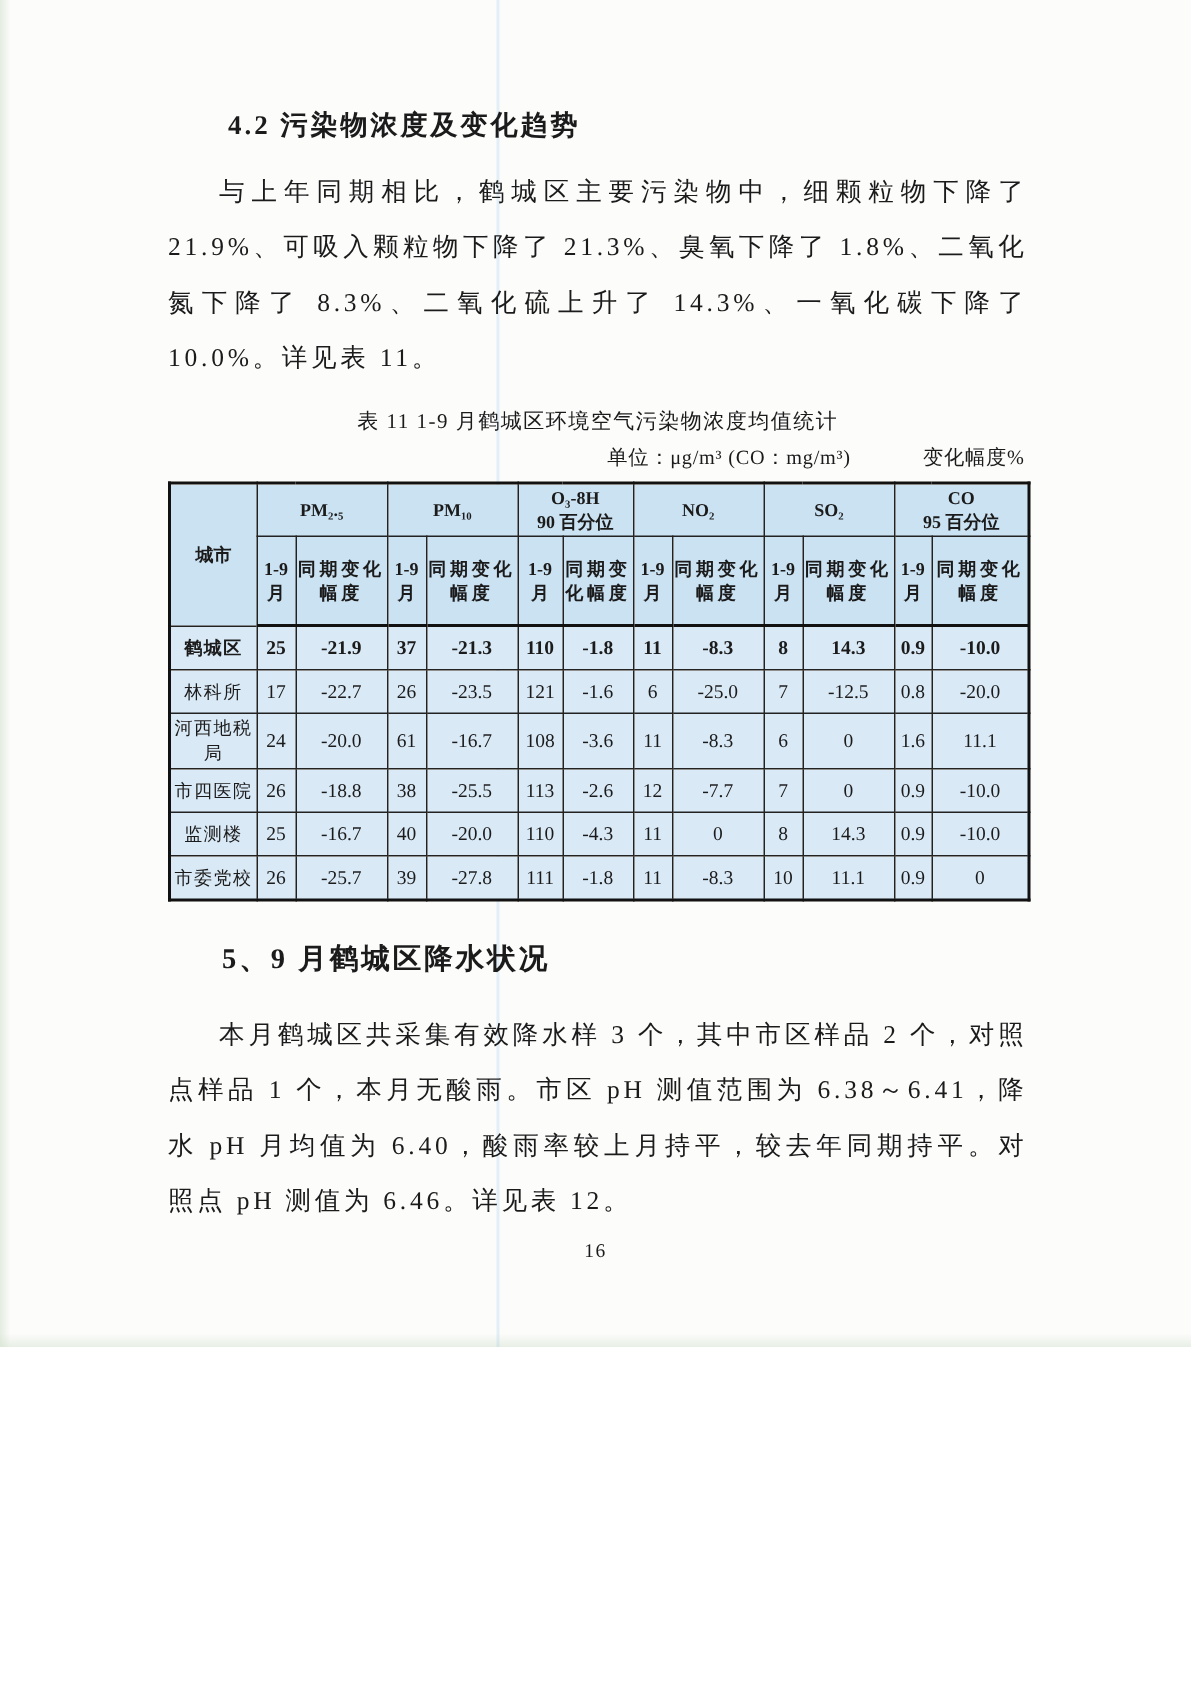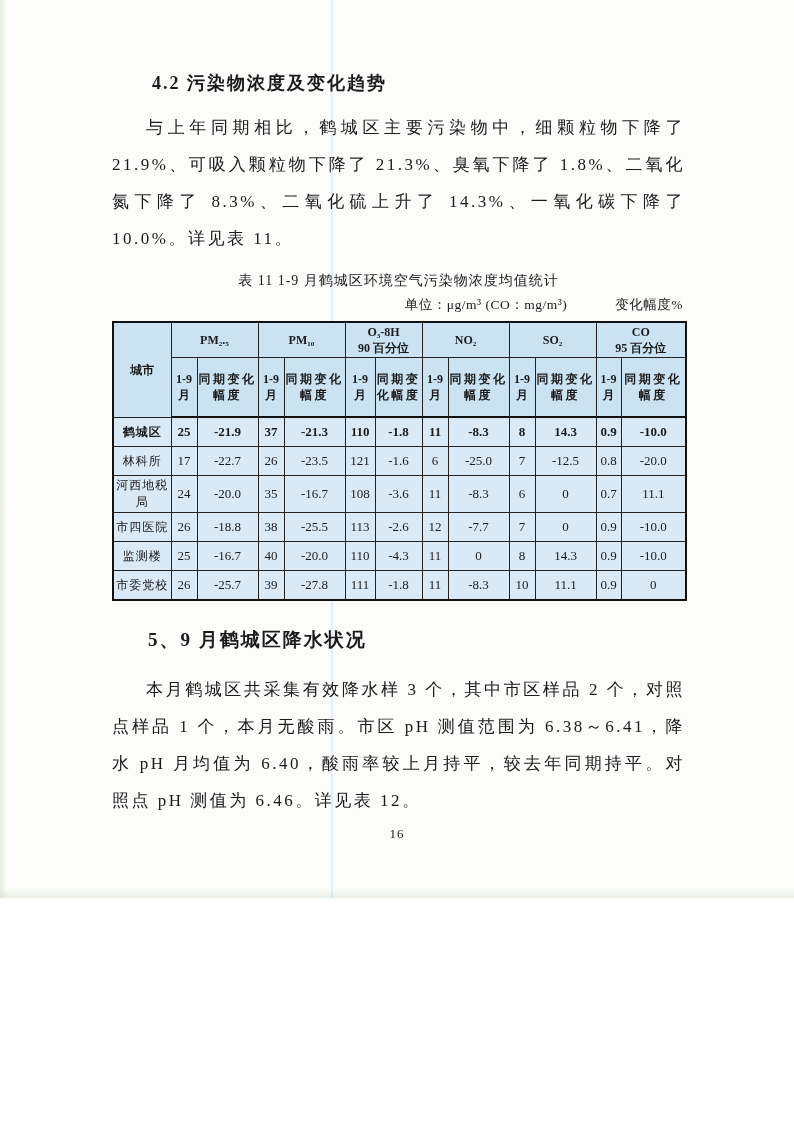--- a/index.html
+++ b/index.html
@@ -163,29 +163,29 @@
             <td>-25.0</td>
             <td>7</td>
             <td>-12.5</td>
             <td>0.8</td>
             <td>-20.0</td>
           </tr>
           <tr>
             <td class="city-cell">河西地税局</td>
             <td>24</td>
             <td>-20.0</td>
-            <td>35</td>
+            <td>61</td>
             <td>-16.7</td>
             <td>108</td>
             <td>-3.6</td>
             <td>11</td>
             <td>-8.3</td>
             <td>6</td>
             <td>0</td>
-            <td>0.7</td>
+            <td>1.6</td>
             <td>11.1</td>
           </tr>
           <tr>
             <td class="city-cell">市四医院</td>
             <td>26</td>
             <td>-18.8</td>
             <td>38</td>
             <td>-25.5</td>
             <td>113</td>
             <td>-2.6</td>

